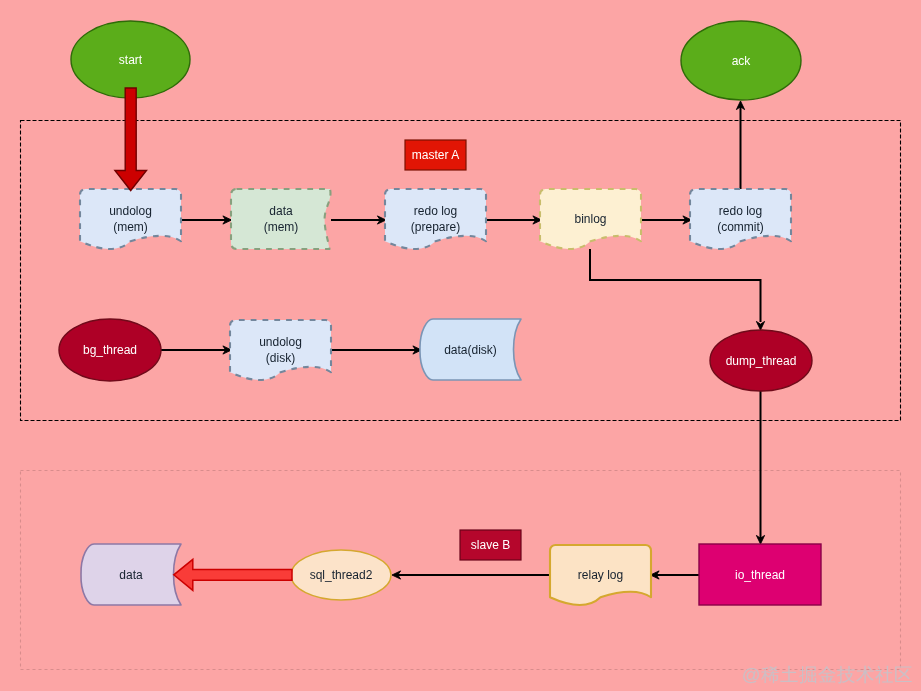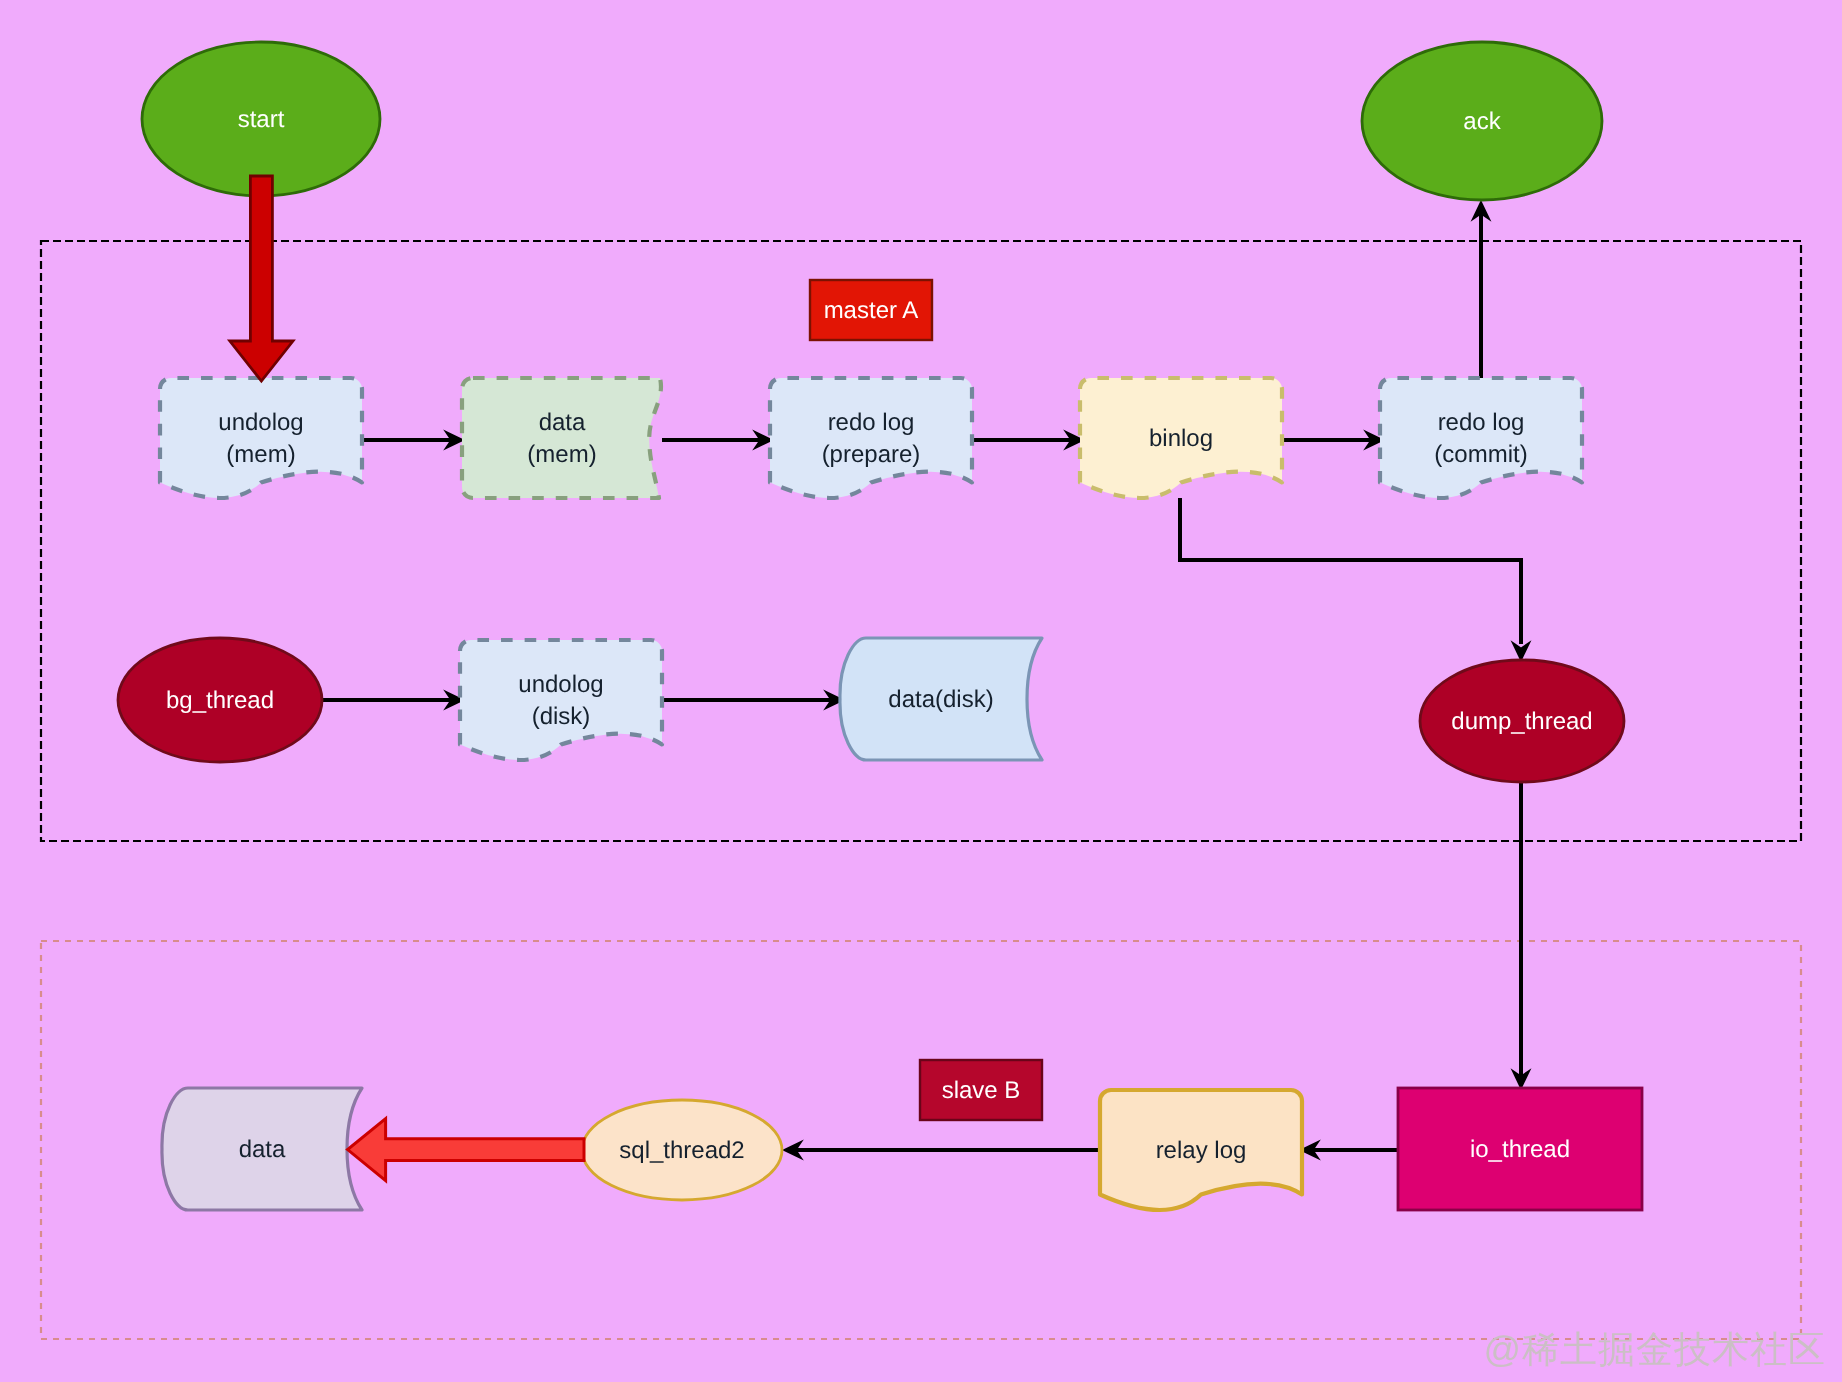--- a/index.html
+++ b/index.html
@@ -1,19 +1,19 @@
 <!DOCTYPE html>
 <html><head>
 <meta charset="utf-8">
 <title>MySQL master-slave replication flow</title>
 <style>
   html,body{margin:0;padding:0;background:#ffffff;}
   body{width:921px;height:691px;overflow:hidden;
        font-family:"Liberation Sans",sans-serif;}
-  #canvas{position:relative;width:921px;height:691px;background:#f0abfc;overflow:hidden;}
+  #canvas{position:relative;width:921px;height:691px;background:#fca5a5;overflow:hidden;}
   svg#diagram{position:absolute;left:0;top:0;width:921px;height:691px;display:block;
               shape-rendering:geometricPrecision;}
   text{font-family:"Liberation Sans",sans-serif;}
   .node-label{font-size:12px;text-anchor:middle;}
   .badge-label{font-size:12px;text-anchor:middle;}
   .edge-line{stroke-width:2;stroke-linejoin:miter;}
   .arrow-head{stroke-width:0.9;stroke-linejoin:miter;}
   .thick-arrow{stroke-linejoin:miter;}
   .watermark{font-family:"Liberation Sans","DejaVu Sans",sans-serif;
              font-size:18.5px;text-anchor:end;letter-spacing:0.5px;}

